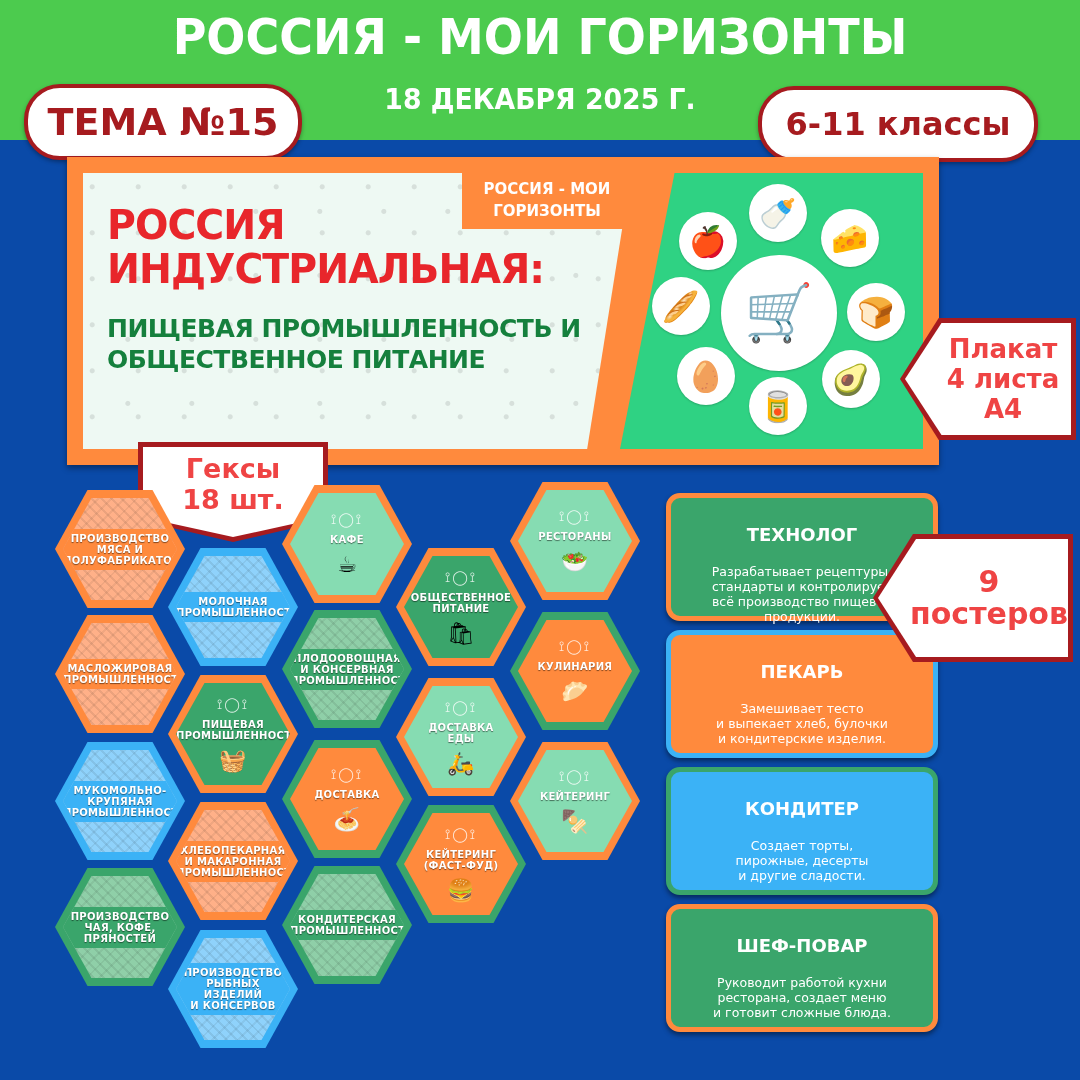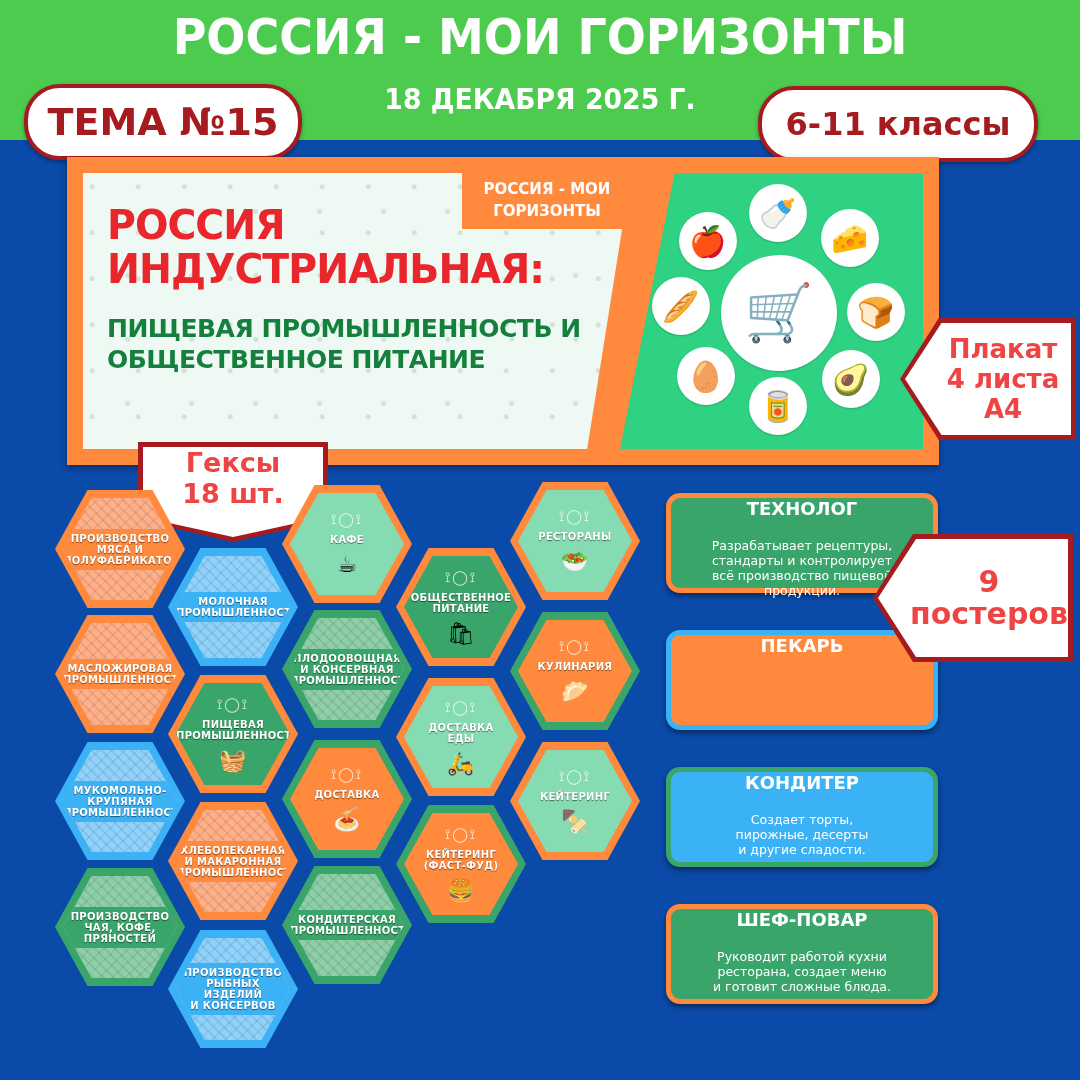--- a/index.html
+++ b/index.html
@@ -24,35 +24,35 @@
   .banner-green { position: absolute; left: 553px; top: 16px; width: 303px; height: 276px; background: #2fd283; clip-path: polygon(18% 0, 100% 0, 100% 100%, 0 100%); }
   .food { position: absolute; border-radius: 50%; background: #fff; display: flex; align-items: center; justify-content: center; font-size: 30px; box-shadow: 0 1px 2px rgba(0,0,0,.2); }
   .food.sm { width: 58px; height: 58px; }
   .food.lg { width: 116px; height: 116px; font-size: 56px; }
 
   
   .callout { position: absolute; background: #fff; color: #ef4444; font-weight: bold; text-align: center; }
   .callout-plakat { left: 900px; top: 318px; width: 176px; height: 122px; clip-path: polygon(0 50%, 22% 0, 100% 0, 100% 100%, 22% 100%); background: #a61b1f; }
   .callout-plakat .inner { position: absolute; left: 5px; top: 5px; right: 5px; bottom: 5px; background: #fff; clip-path: polygon(0 50%, 22% 0, 100% 0, 100% 100%, 22% 100%); display: flex; flex-direction: column; align-items: center; justify-content: center; padding-left: 30px; font-size: 26px; line-height: 30px; }
   .callout-hex { left: 138px; top: 442px; width: 190px; height: 100px; clip-path: polygon(0 0, 100% 0, 100% 78%, 50% 100%, 0 78%); background: #a61b1f; }
-  .callout-hex .inner { position: absolute; left: 5px; top: 5px; right: 5px; bottom: 5px; background: #fff; clip-path: polygon(0 0, 100% 0, 100% 78%, 50% 100%, 0 78%); display: flex; flex-direction: column; align-items: center; font-size: 27px; line-height: 31px; }
+  .callout-hex .inner { position: absolute; left: 5px; top: 5px; right: 5px; bottom: 5px; background: #fff; clip-path: polygon(0 0, 100% 0, 100% 78%, 50% 100%, 0 78%); display: flex; flex-direction: column; align-items: center; padding-top: 6px; font-size: 27px; line-height: 31px; }
   .callout-posters { left: 873px; top: 534px; width: 200px; height: 128px; clip-path: polygon(0 50%, 20% 0, 100% 0, 100% 100%, 20% 100%); background: #a61b1f; }
   .callout-posters .inner { position: absolute; left: 5px; top: 5px; right: 5px; bottom: 5px; background: #fff; clip-path: polygon(0 50%, 20% 0, 100% 0, 100% 100%, 20% 100%); display: flex; flex-direction: column; align-items: center; justify-content: center; padding-left: 32px; font-size: 30px; line-height: 32px; }
 
   
   .hex { position: absolute; width: 130px; height: 118px; clip-path: polygon(25% 0, 75% 0, 100% 50%, 75% 100%, 25% 100%, 0 50%); filter: drop-shadow(0 2px 2px rgba(0,0,0,.35)); }
   .hex .in { position: absolute; left: 8px; top: 8px; right: 8px; bottom: 8px; clip-path: polygon(25% 0, 75% 0, 100% 50%, 75% 100%, 25% 100%, 0 50%); display: flex; flex-direction: column; align-items: center; justify-content: center; }
   .hex .lbl { color: #fff; font-weight: bold; font-size: 10px; line-height: 11px; text-align: center; letter-spacing: .3px; text-shadow: 0 1px 1px rgba(0,0,0,.5); white-space: pre-line; }
   .hex .ico { font-size: 22px; line-height: 24px; margin-top: 4px; }
   .hex .plate { color: rgba(255,255,255,.8); font-size: 14px; line-height: 16px; margin-bottom: 3px; letter-spacing: 2px; }
   .pat { background-image: repeating-linear-gradient(45deg, rgba(0,0,0,.08) 0 2px, transparent 2px 7px), repeating-linear-gradient(-45deg, rgba(0,0,0,.06) 0 2px, transparent 2px 9px); }
   .band { width: 100%; padding: 4px 0; }
 
   
-  .poster { position: absolute; left: 666px; width: 272px; height: 100px; border-radius: 14px; border: 5px solid; box-shadow: 0 3px 5px rgba(0,0,0,.45); color: #fff; text-align: center; padding-top: 0; }
+  .poster { position: absolute; left: 666px; width: 272px; height: 128px; border-radius: 14px; border: 5px solid; box-shadow: 0 3px 5px rgba(0,0,0,.45); color: #fff; text-align: center; padding-top: 26px; }
   .poster .pt { font-weight: bold; font-size: 18px; line-height: 22px; }
   .poster .pd { font-size: 12.5px; line-height: 15px; margin-top: 18px; white-space: pre-line; }
 </style>
 </head>
 <body>
 
 <div class="topband"></div>
 <div class="main-title">РОССИЯ - МОИ ГОРИЗОНТЫ</div>
 <div class="date-line">18 ДЕКАБРЯ 2025 Г.</div>
 <div class="pill pill-theme">ТЕМА №15</div>
@@ -260,20 +260,23 @@
 <div id="posterwrap">
     <div class="poster" style="top: 493px; background: rgb(58, 165, 107); border-color: rgb(255, 138, 61);">
       <div class="pt">ТЕХНОЛОГ</div>
       <div class="pd">Разрабатывает рецептуры,
 стандарты и контролирует
 всё производство пищевой
 продукции.</div>
     </div>
     <div class="poster" style="top: 630px; background: rgb(255, 138, 61); border-color: rgb(59, 178, 246);">
       <div class="pt">ПЕКАРЬ</div>
+      <div class="pd">Замешивает тесто
+и выпекает хлеб, булочки
+и кондитерские изделия.</div>
     </div>
     <div class="poster" style="top: 767px; background: rgb(59, 178, 246); border-color: rgb(58, 165, 107);">
       <div class="pt">КОНДИТЕР</div>
       <div class="pd">Создает торты,
 пирожные, десерты
 и другие сладости.</div>
     </div>
     <div class="poster" style="top: 904px; background: rgb(58, 165, 107); border-color: rgb(255, 138, 61);">
       <div class="pt">ШЕФ-ПОВАР</div>
       <div class="pd">Руководит работой кухни

